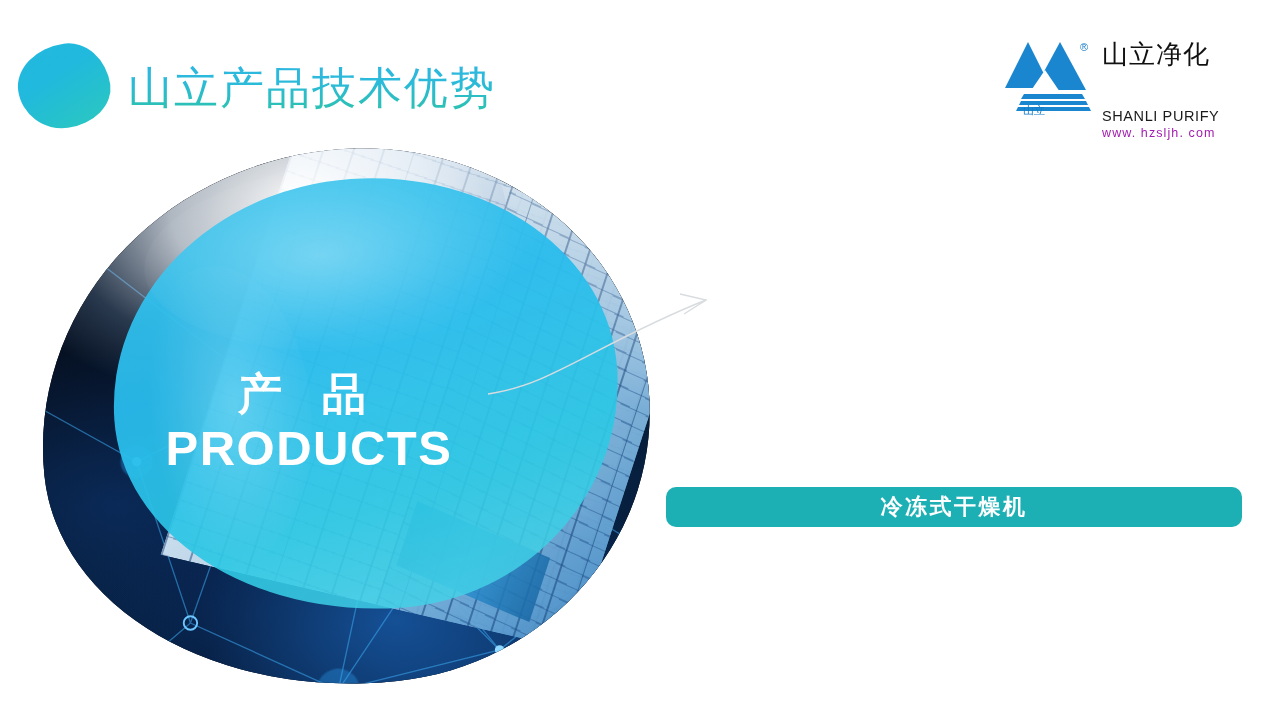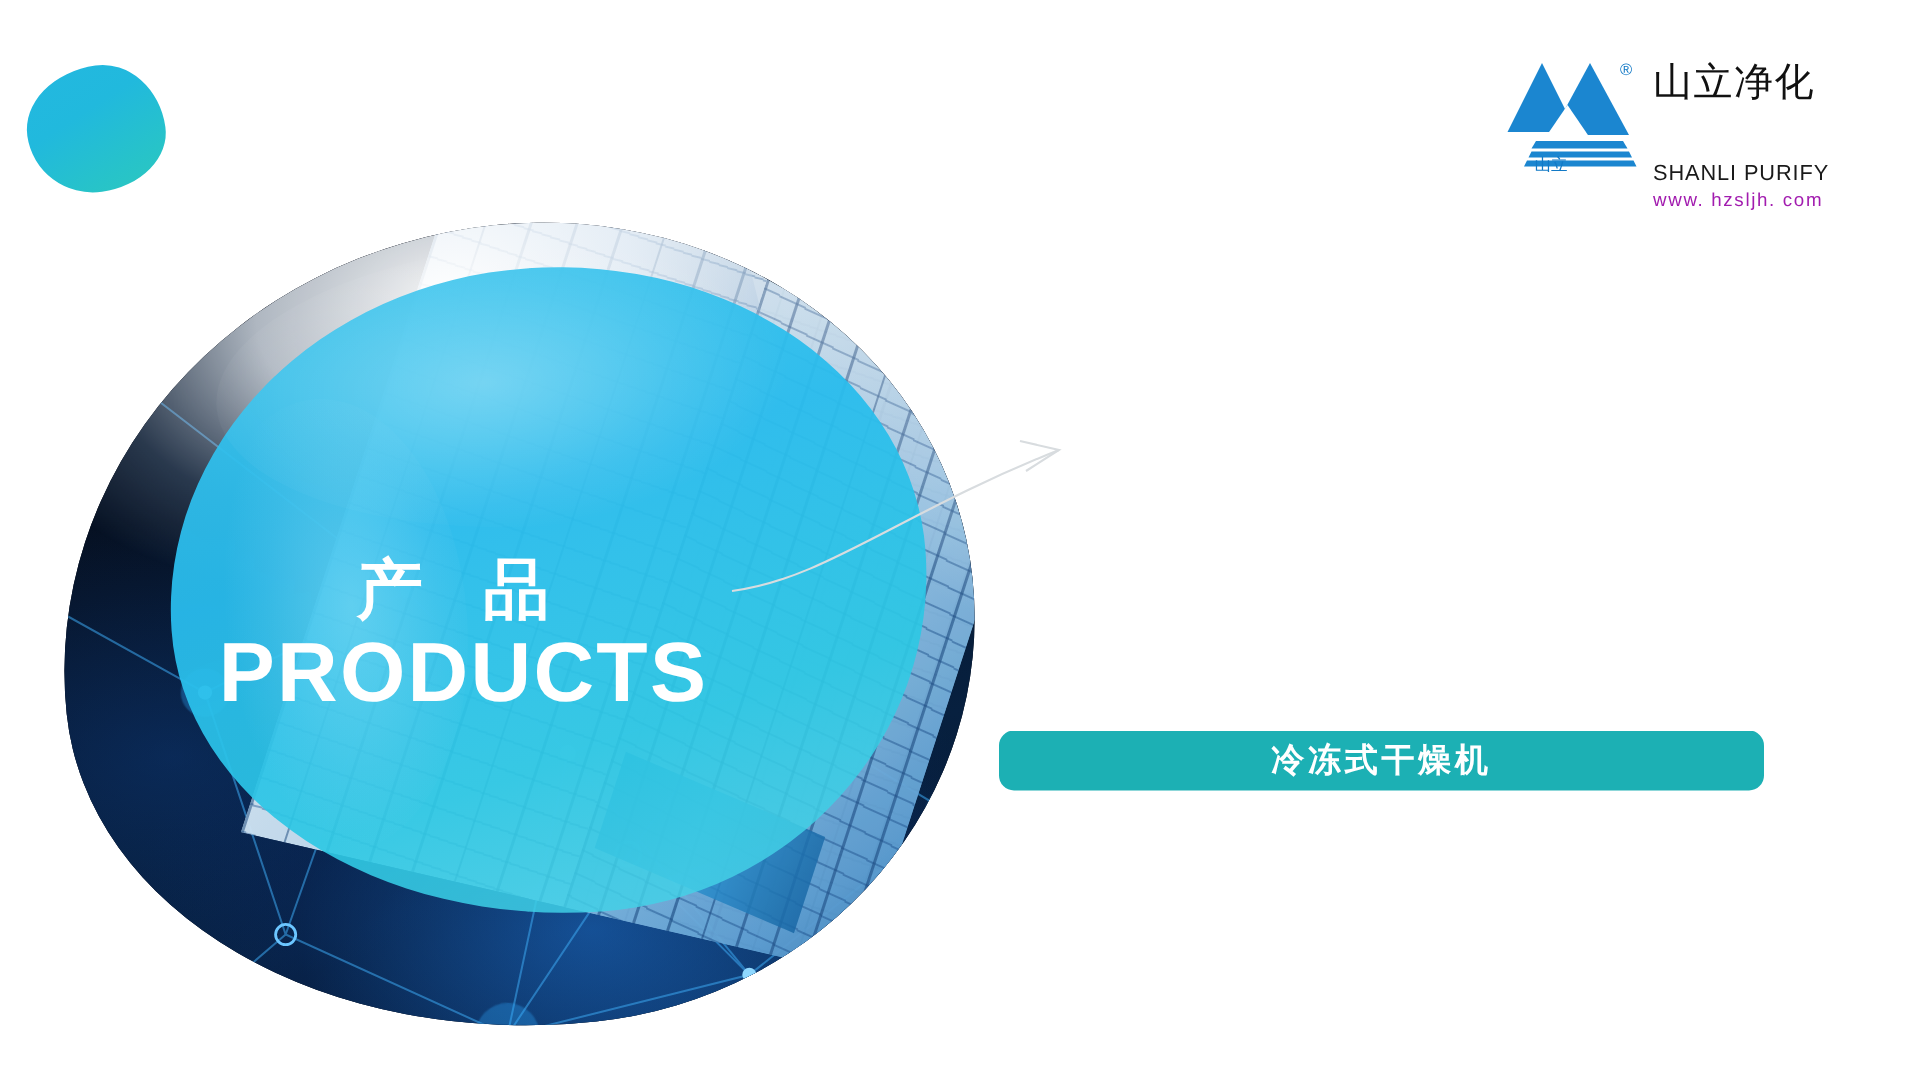--- a/index.html
+++ b/index.html
@@ -250,21 +250,21 @@
     pointer-events: none;
   }
   .label-cn {
     font-size: 44px;
     font-weight: 700;
     letter-spacing: 14px;
     line-height: 52px;
     padding-right: 22px;
   }
   .label-en {
-    font-size: 56px;
+    font-size: 49px;
     font-weight: 700;
     letter-spacing: 1.5px;
     line-height: 56px;
     padding-right: 22px;
   }
 
   
   .connector {
     position: absolute;
     left: 480px;
@@ -284,21 +284,21 @@
     line-height: 40px;
     color: #3b3b3b;
     letter-spacing: 0.4px;
     text-align: justify;
   }
 
   .product-banner {
     position: absolute;
     left: 666px;
     top: 487px;
-    width: 510px;
+    width: 576px;
     height: 40px;
     background: #1cb0b4;
     display: flex;
     align-items: center;
     justify-content: center;
     border-radius: 10px;
   }
   .product-banner-label {
     color: #ffffff;
     font-size: 22px;
@@ -306,20 +306,21 @@
     letter-spacing: 2.5px;
     line-height: 1;
   }
 </style>
 </head>
 <body>
 
 <div class="slide">
 
   <div class="header-blob"></div>
+  <div class="header-title">山立产品技术优势</div>
 
   <div class="logo">
     <svg class="logo-mark" viewBox="0 0 92 76">
       <polygon points="26,6 49,52 3,52" fill="#1b86d0"></polygon>
       <polygon points="58,6 84,54 32,54" fill="#1b86d0"></polygon>
       <polygon points="43,34 58,56 28,56" fill="#ffffff"></polygon>
       <path d="M22,58 L80,58 L83,63 L19,63 Z" fill="#1b86d0"></path>
       <path d="M19,65 L84,65 L86,69 L17,69 Z" fill="#1b86d0"></path>
       <path d="M16,71 L87,71 L89,75 L14,75 Z" fill="#1b86d0"></path>
     </svg>

